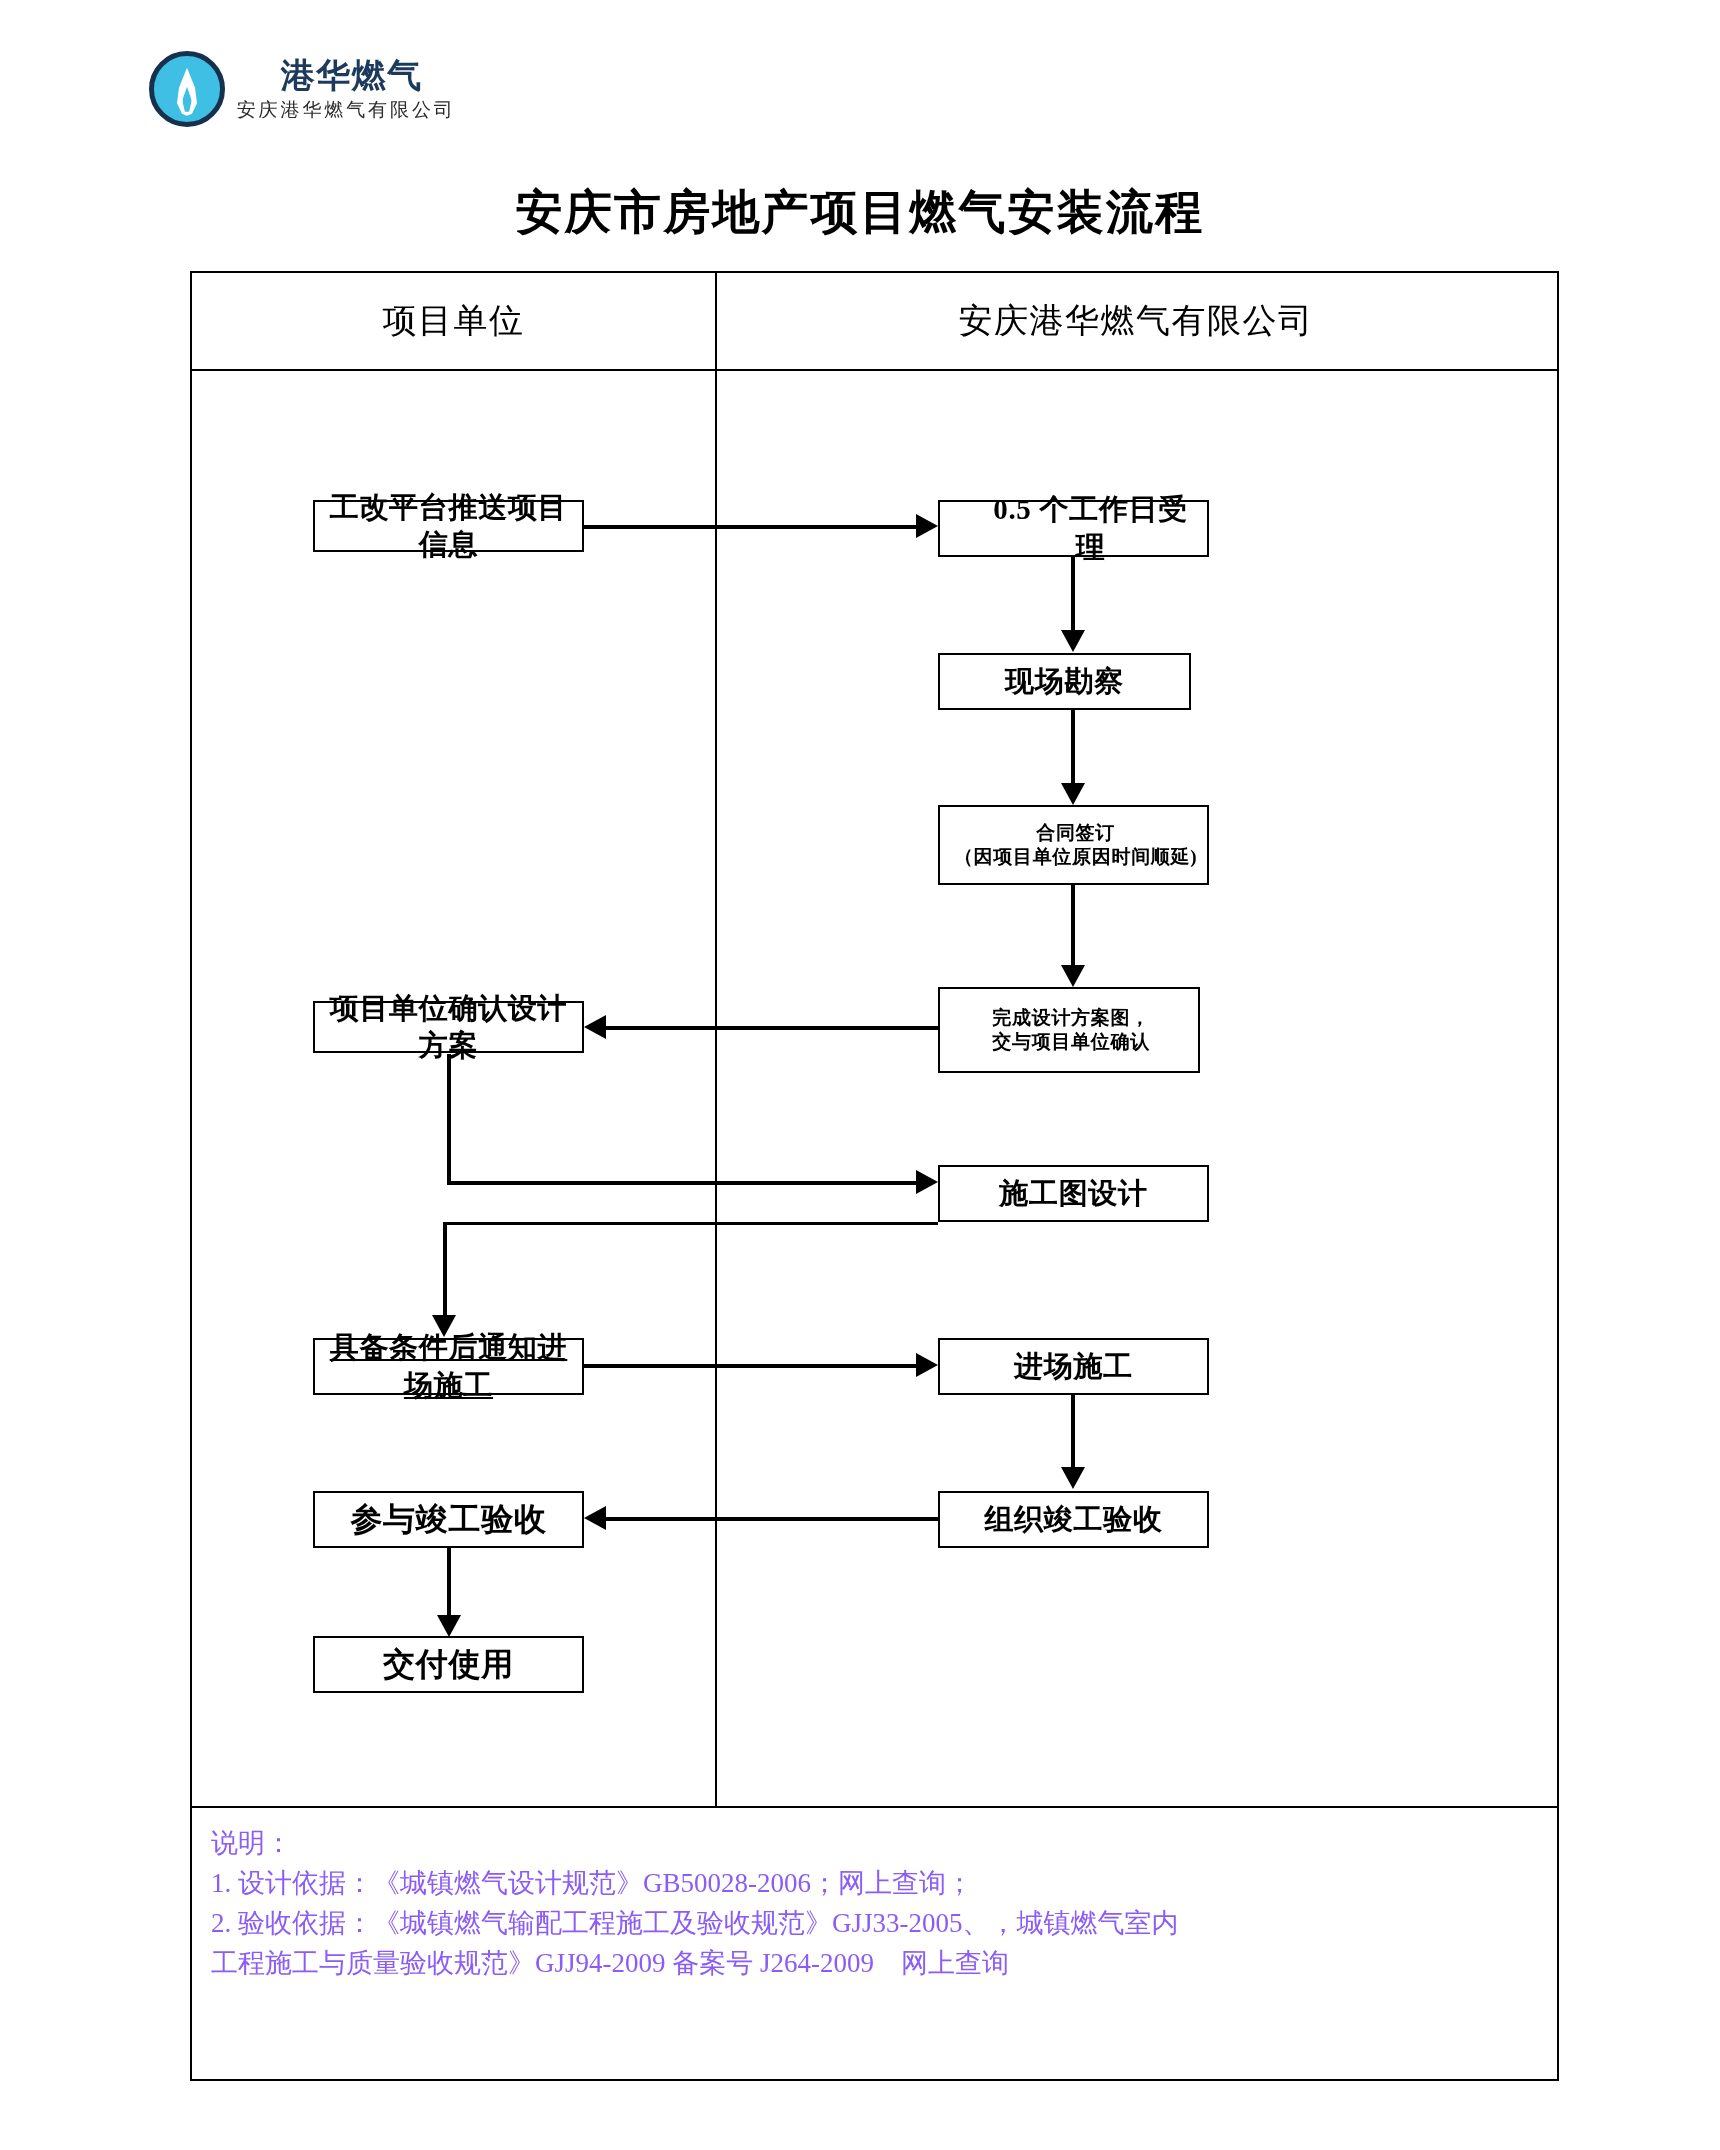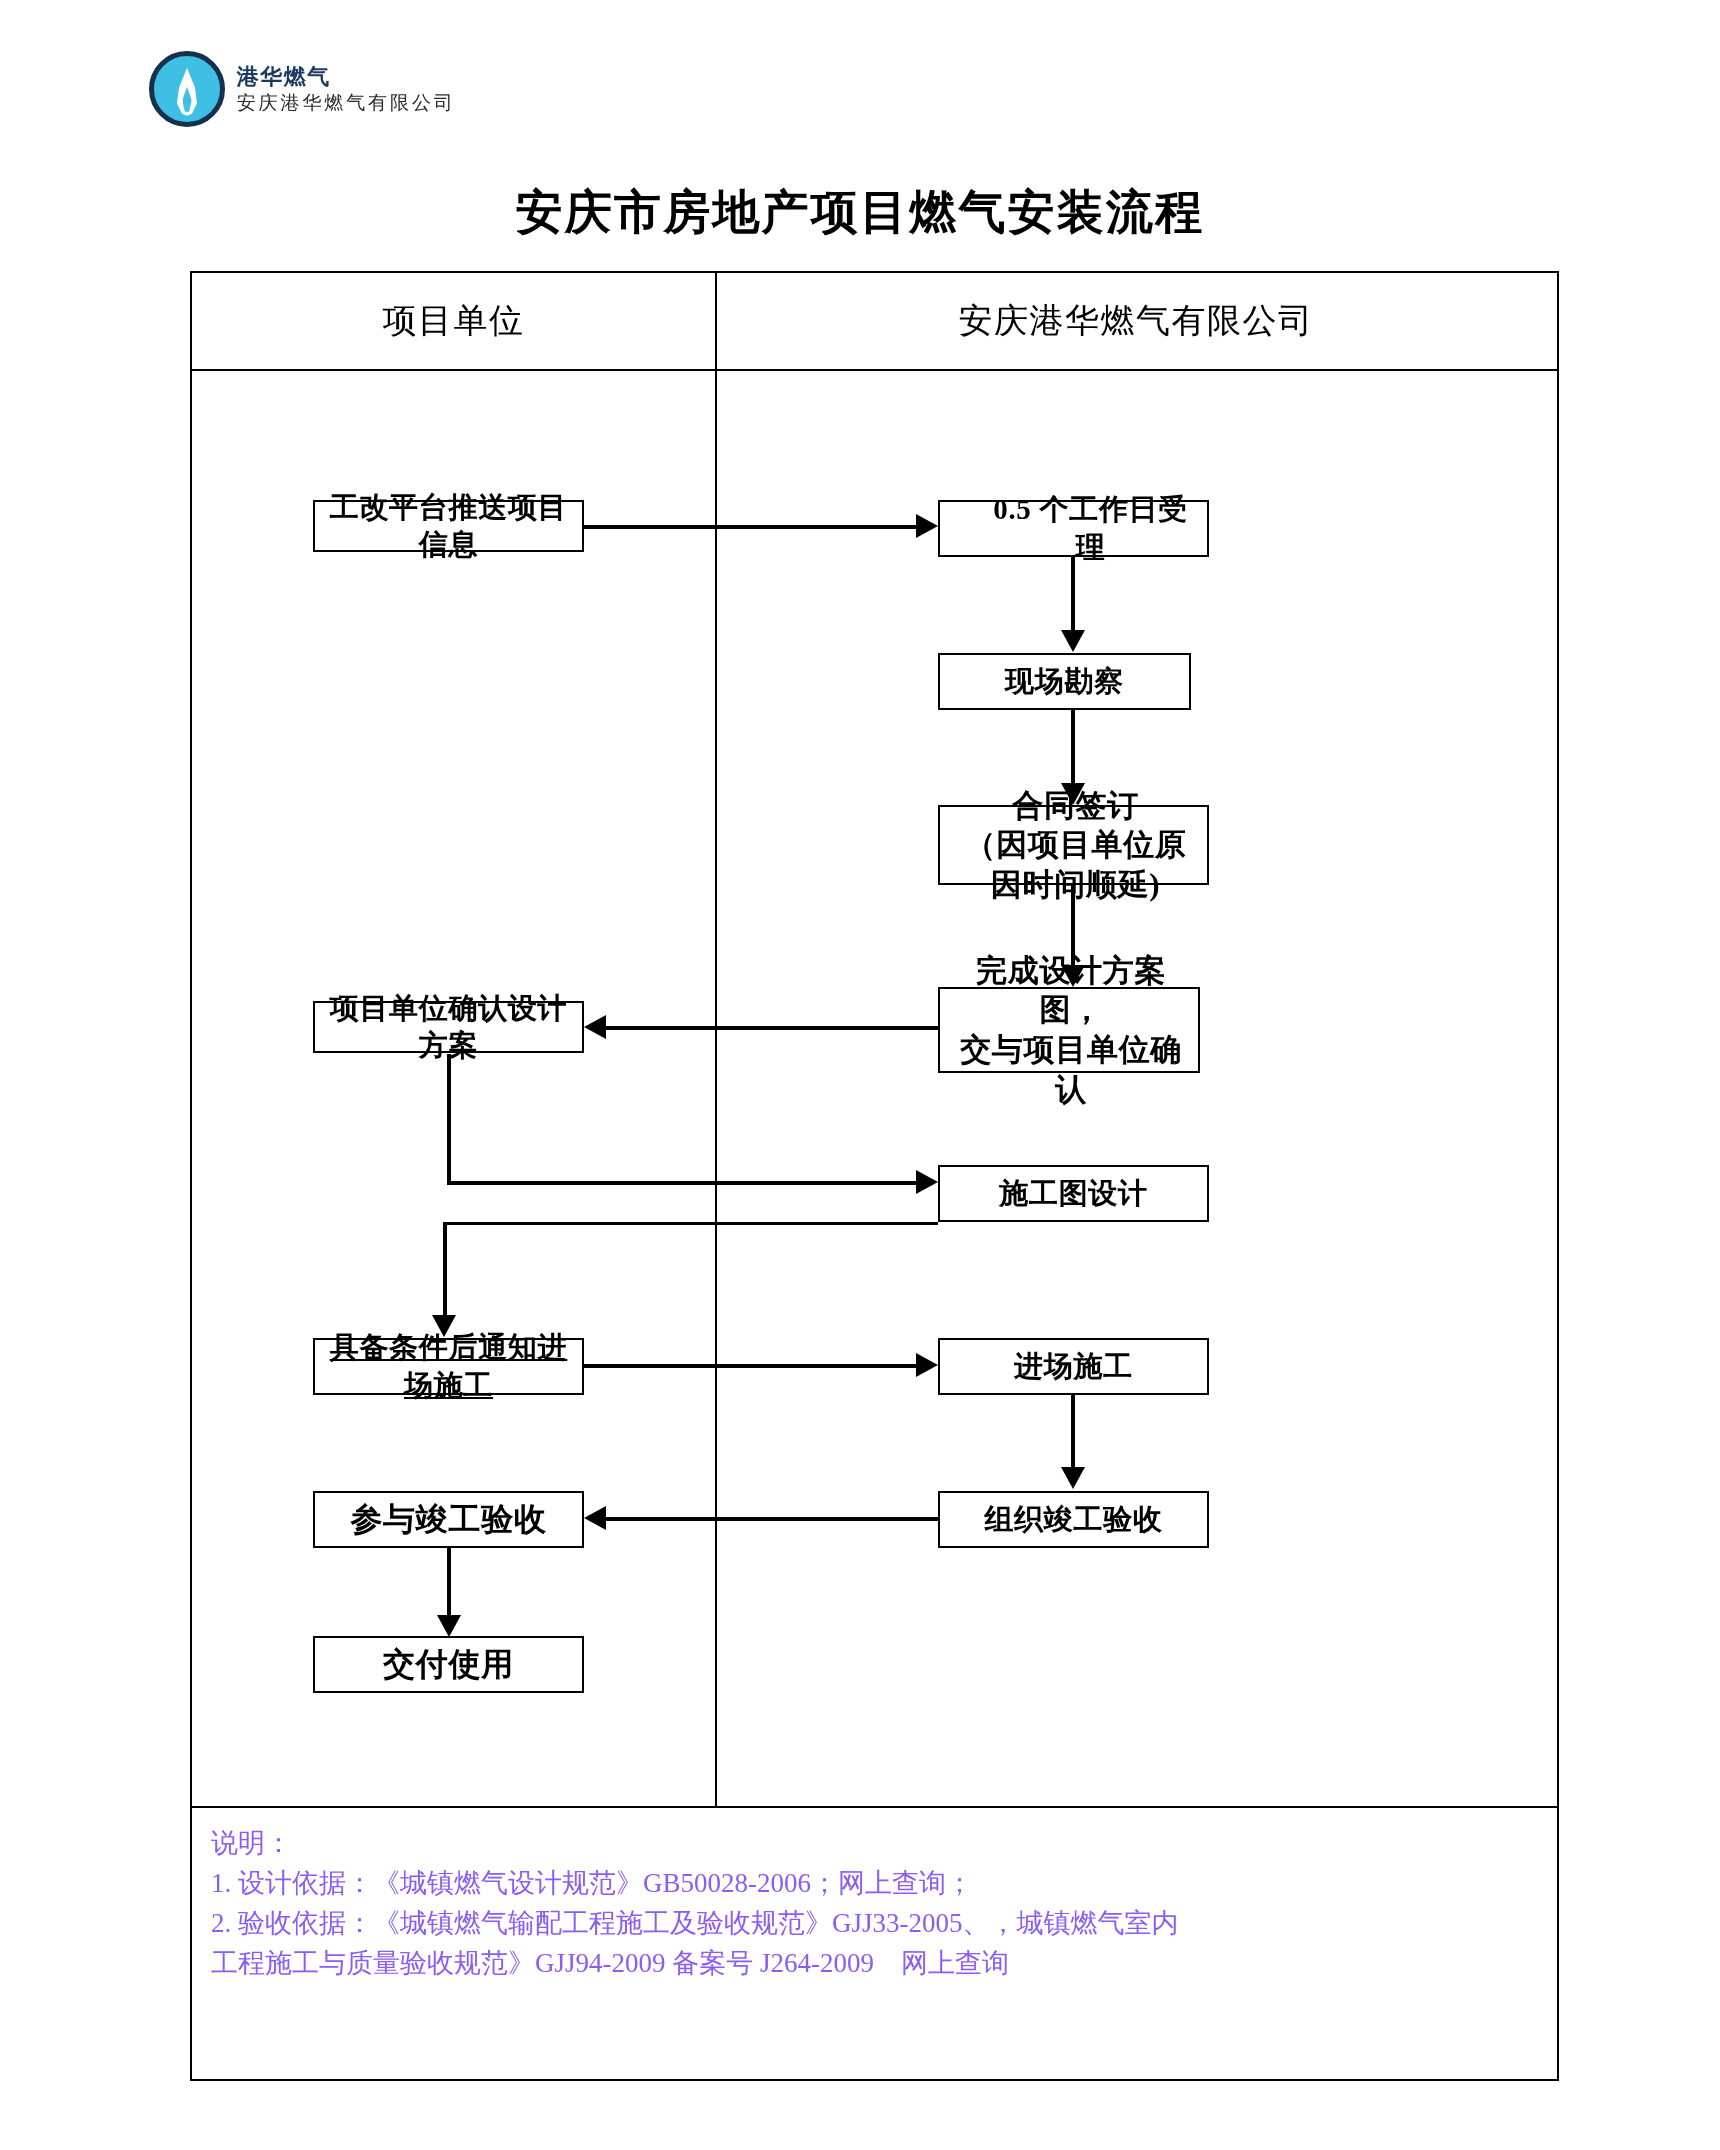--- a/index.html
+++ b/index.html
@@ -53,25 +53,26 @@
     top: 19px;
     transform: translateX(-50%);
     width: 9.5px;
     height: 25px;
     background: #3fbfe3;
     clip-path: polygon(50% 0%, 100% 55%, 72% 100%, 28% 100%, 0% 55%);
   }
   .logo-text { display: flex; flex-direction: column; justify-content: center; }
   .logo-main {
     font-family: "DejaVu Sans", "Liberation Sans", sans-serif;
-    font-size: 22px;
+    font-size: 34px;
     font-weight: bold;
     color: #1c3b5c;
     letter-spacing: 1.5px;
     line-height: 1.05;
+    margin-left: 44px;
   }
   .logo-sub {
     font-family: "DejaVu Sans", "Liberation Sans", sans-serif;
     font-size: 19px;
     color: #2b2b2b;
     letter-spacing: 2.9px;
     margin-top: 5.8px;
     line-height: 1.05;
   }
 
@@ -152,21 +153,21 @@
     align-items: center;
     justify-content: center;
     text-align: center;
     font-size: 29px;
     font-weight: bold;
     color: #000000;
     line-height: 1.28;
     letter-spacing: 0.7px;
     padding: 2.9px 5.8px;
   }
-  .node.two-line { font-size: 31px; padding-left: 10px; }
+  .node.two-line { font-size: 19px; padding-left: 10px; }
   .node.big { font-size: 32px; }
 
   
   .ln-h, .ln-v { position: absolute; background: #000000; }
   .ln-h { height: 3.6px; }
   .ln-v { width: 3.6px; }
   .arrow { position: absolute; width: 0; height: 0; }
   .arrow.right {
     border-top: 12.4px solid transparent;
     border-bottom: 12.4px solid transparent;

